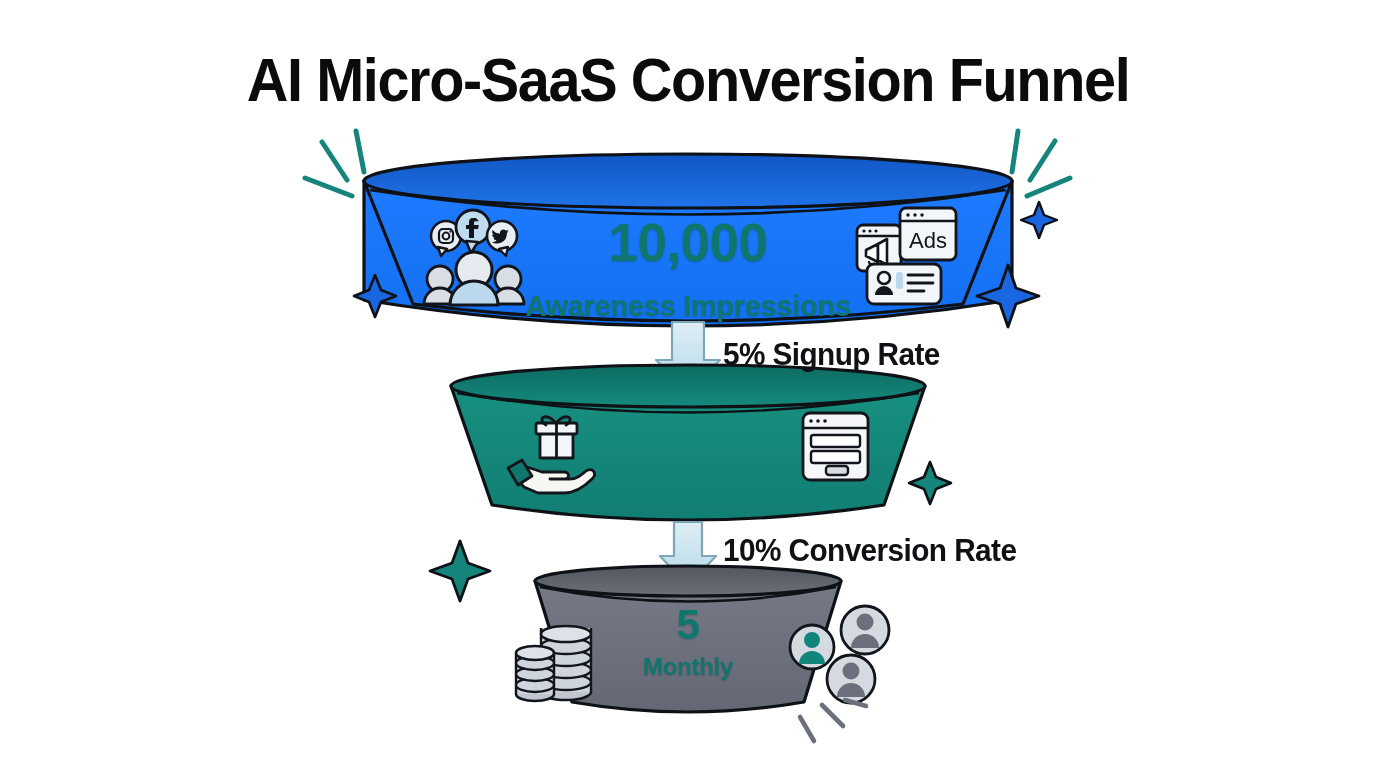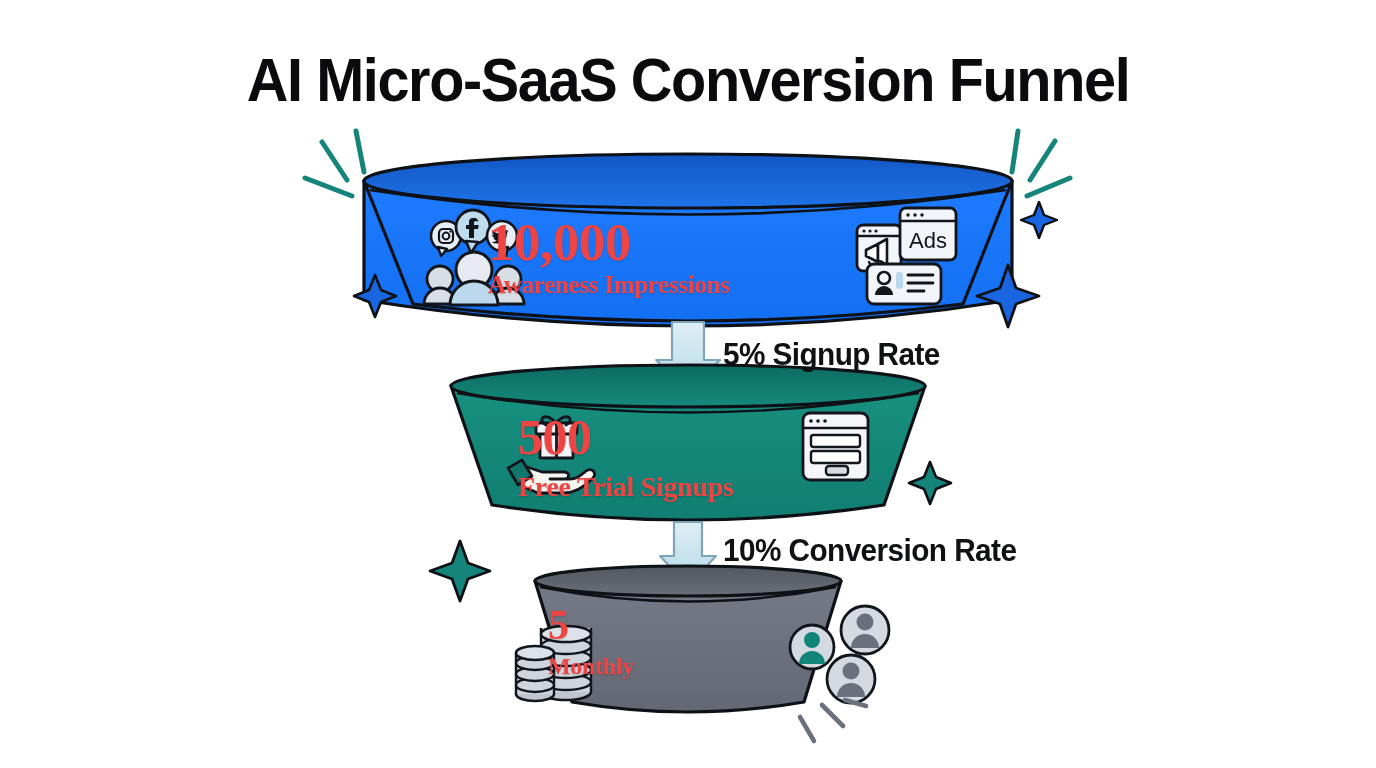--- a/index.html
+++ b/index.html
@@ -37,37 +37,38 @@
   
   #funnel-svg {
     position: absolute;
     left: 0; top: 0;
     width: 1376px; height: 768px;
   }
 
   
   .stage-text {
     position: absolute;
-    color: #ef4444;
-    font-family: Liberation Serif, serif;
+    text-align: center;
+    color: #0f766e;
+    font-family: Liberation Sans, sans-serif;
     text-shadow: 0 1px 2px rgba(0,0,0,0.18);
     pointer-events: none;
   }
   .stage-value {
     font-weight: 700;
     line-height: 1.0;
   }
   .stage-label {
     font-weight: 700;
     line-height: 1.08;
   }
 
   #stage1-text { left: 488px; top: 216px; width: 400px; }
   #stage1-text .stage-value { font-size: 53px; letter-spacing: -0.5px; }
-  #stage1-text .stage-label { font-size: 25px; margin-top: 2px; letter-spacing: -0.3px; }
+  #stage1-text .stage-label { font-size: 29px; margin-top: 22px; letter-spacing: -0.3px; }
 
   #stage2-text { left: 518px; top: 412px; width: 340px; }
   #stage2-text .stage-value { font-size: 50px; letter-spacing: -0.5px; }
   #stage2-text .stage-label { font-size: 28px; margin-top: 10px; letter-spacing: -0.3px; }
 
   #stage3-text { left: 548px; top: 604px; width: 280px; }
   #stage3-text .stage-value { font-size: 42px; letter-spacing: -0.5px; }
   #stage3-text .stage-label { font-size: 24px; margin-top: 8px; letter-spacing: -0.3px; }
 
   
@@ -303,24 +304,20 @@
       <line x1="822" y1="705" x2="843" y2="726"></line>
       <line x1="845" y1="700" x2="866" y2="706"></line>
     </g>
   </svg>
 
   <div class="stage-text" id="stage1-text">
     <div class="stage-value">10,000</div>
     <div class="stage-label">Awareness Impressions</div>
   </div>
 
-  <div class="stage-text" id="stage2-text">
-    <div class="stage-value">500</div>
-    <div class="stage-label">Free Trial Signups</div>
-  </div>
 
   <div class="stage-text" id="stage3-text">
     <div class="stage-value">5</div>
     <div class="stage-label">Monthly</div>
   </div>
 
   <div class="rate-label" id="rate1">5% Signup Rate</div>
   <div class="rate-label" id="rate2">10% Conversion Rate</div>
 
 </div>

